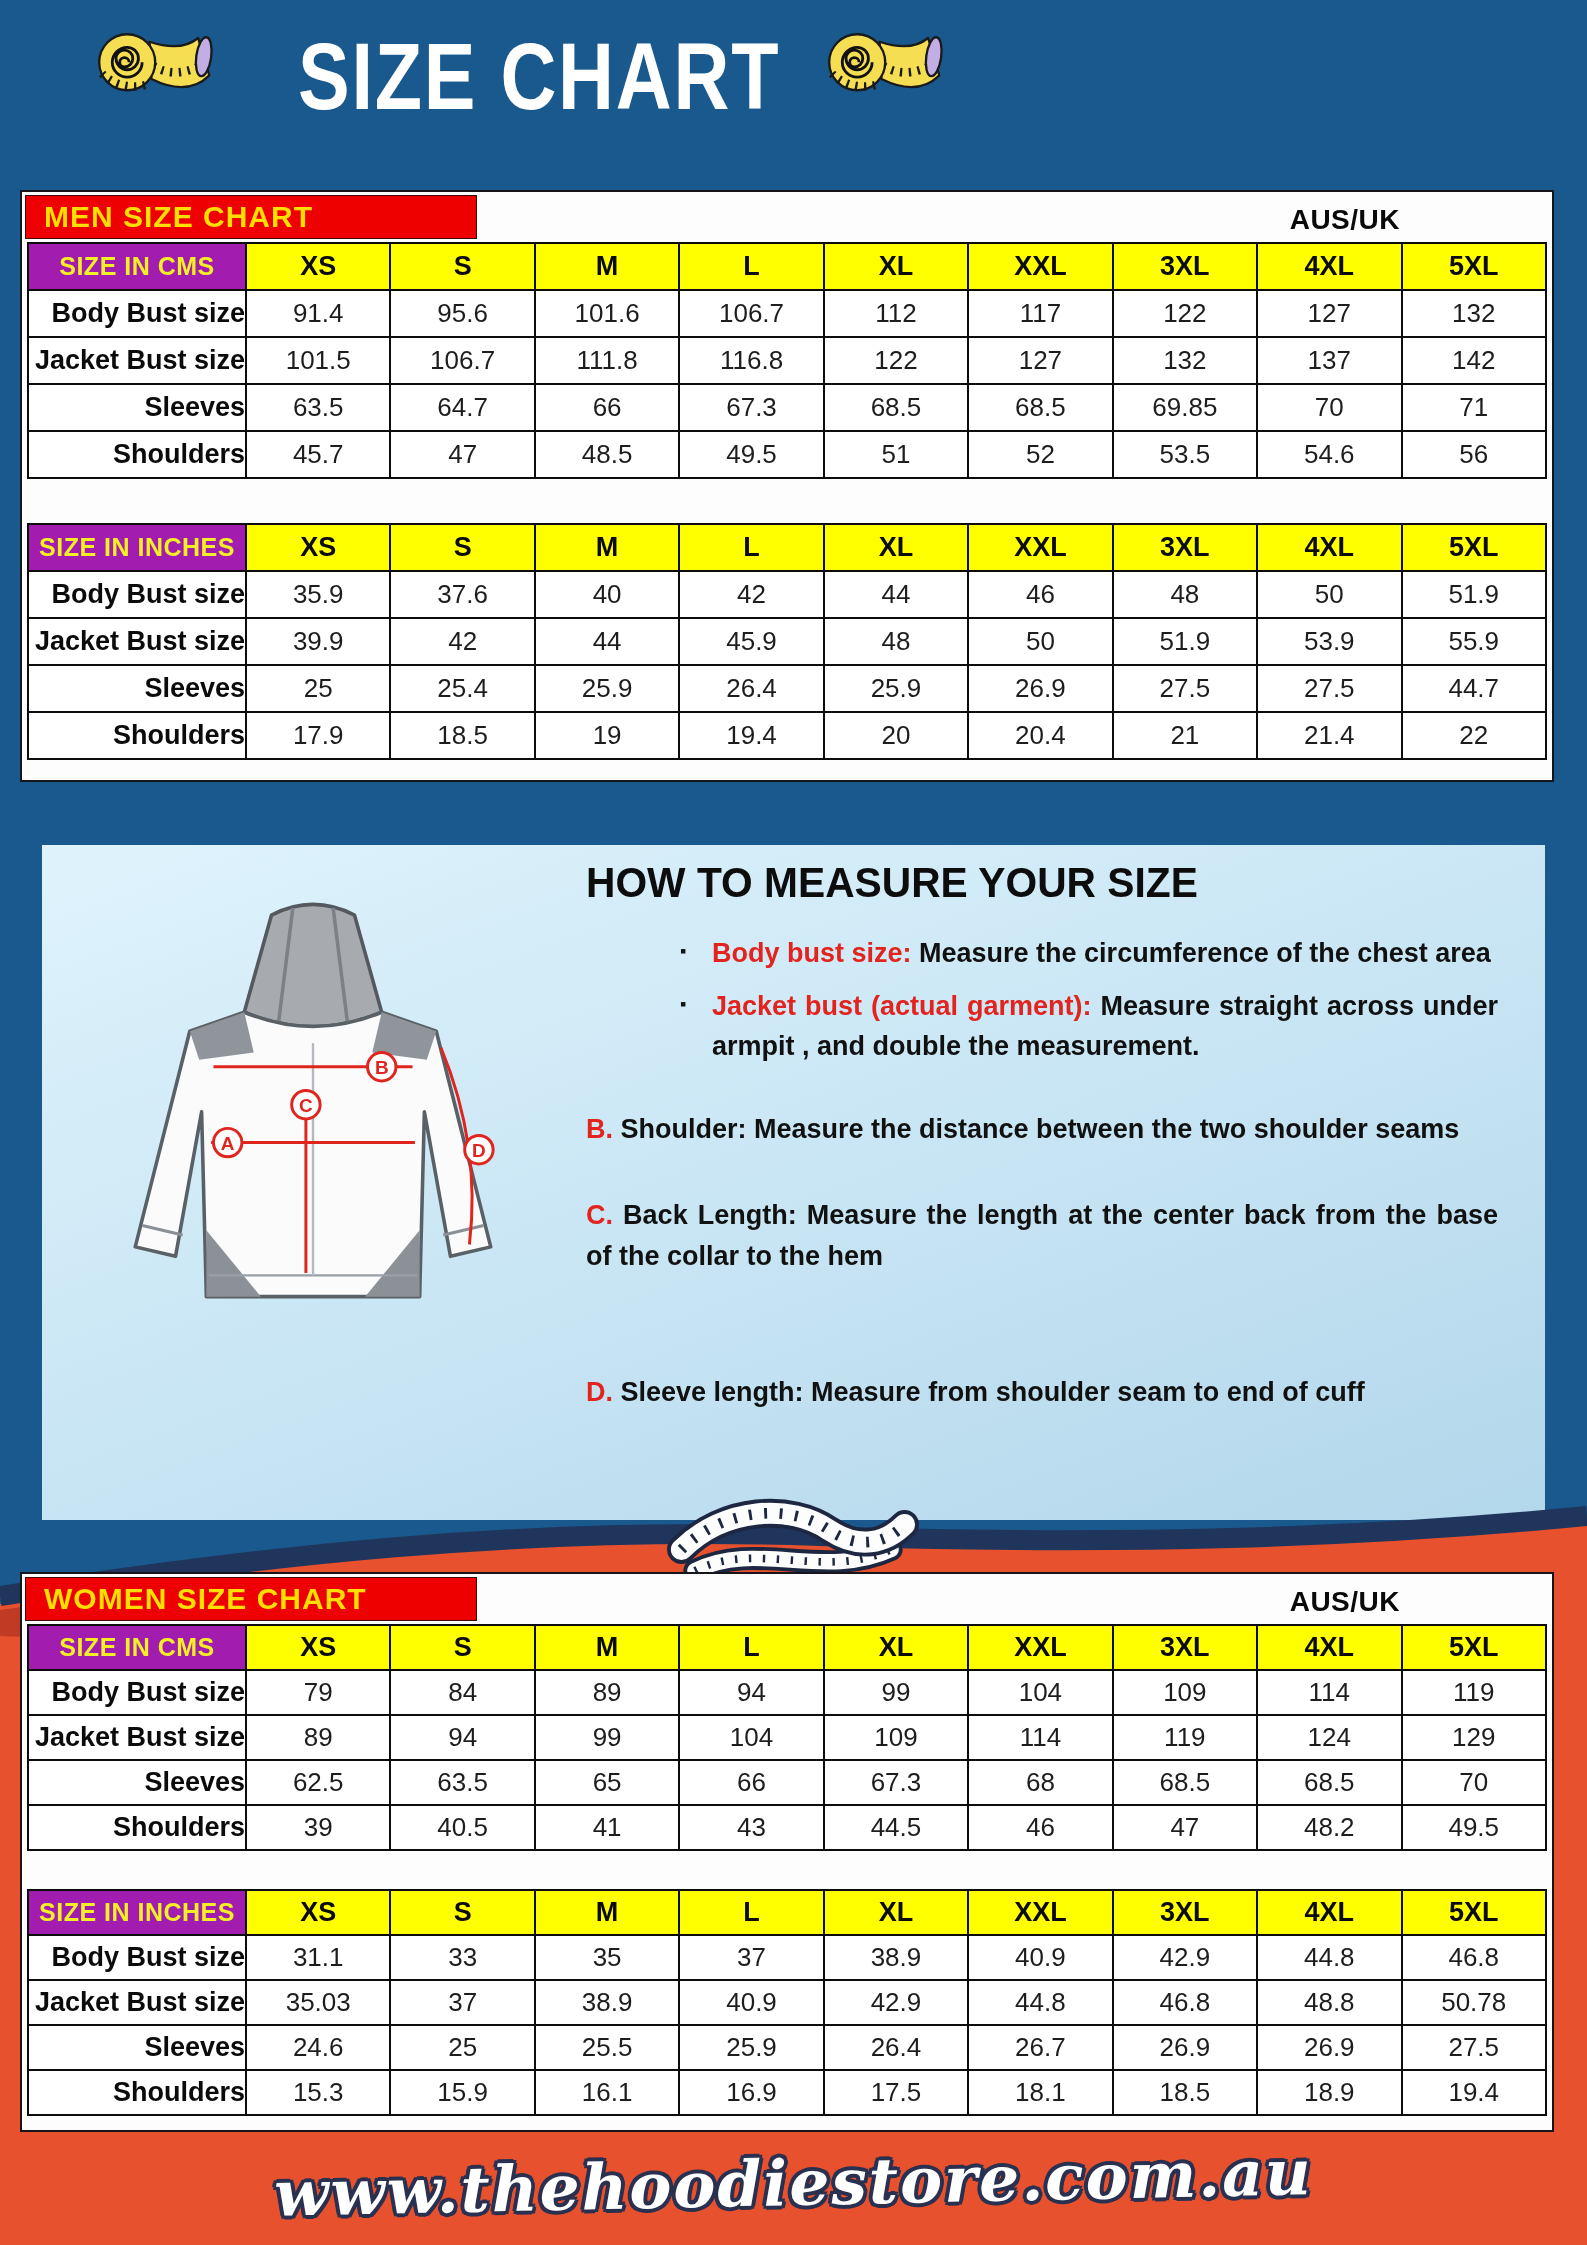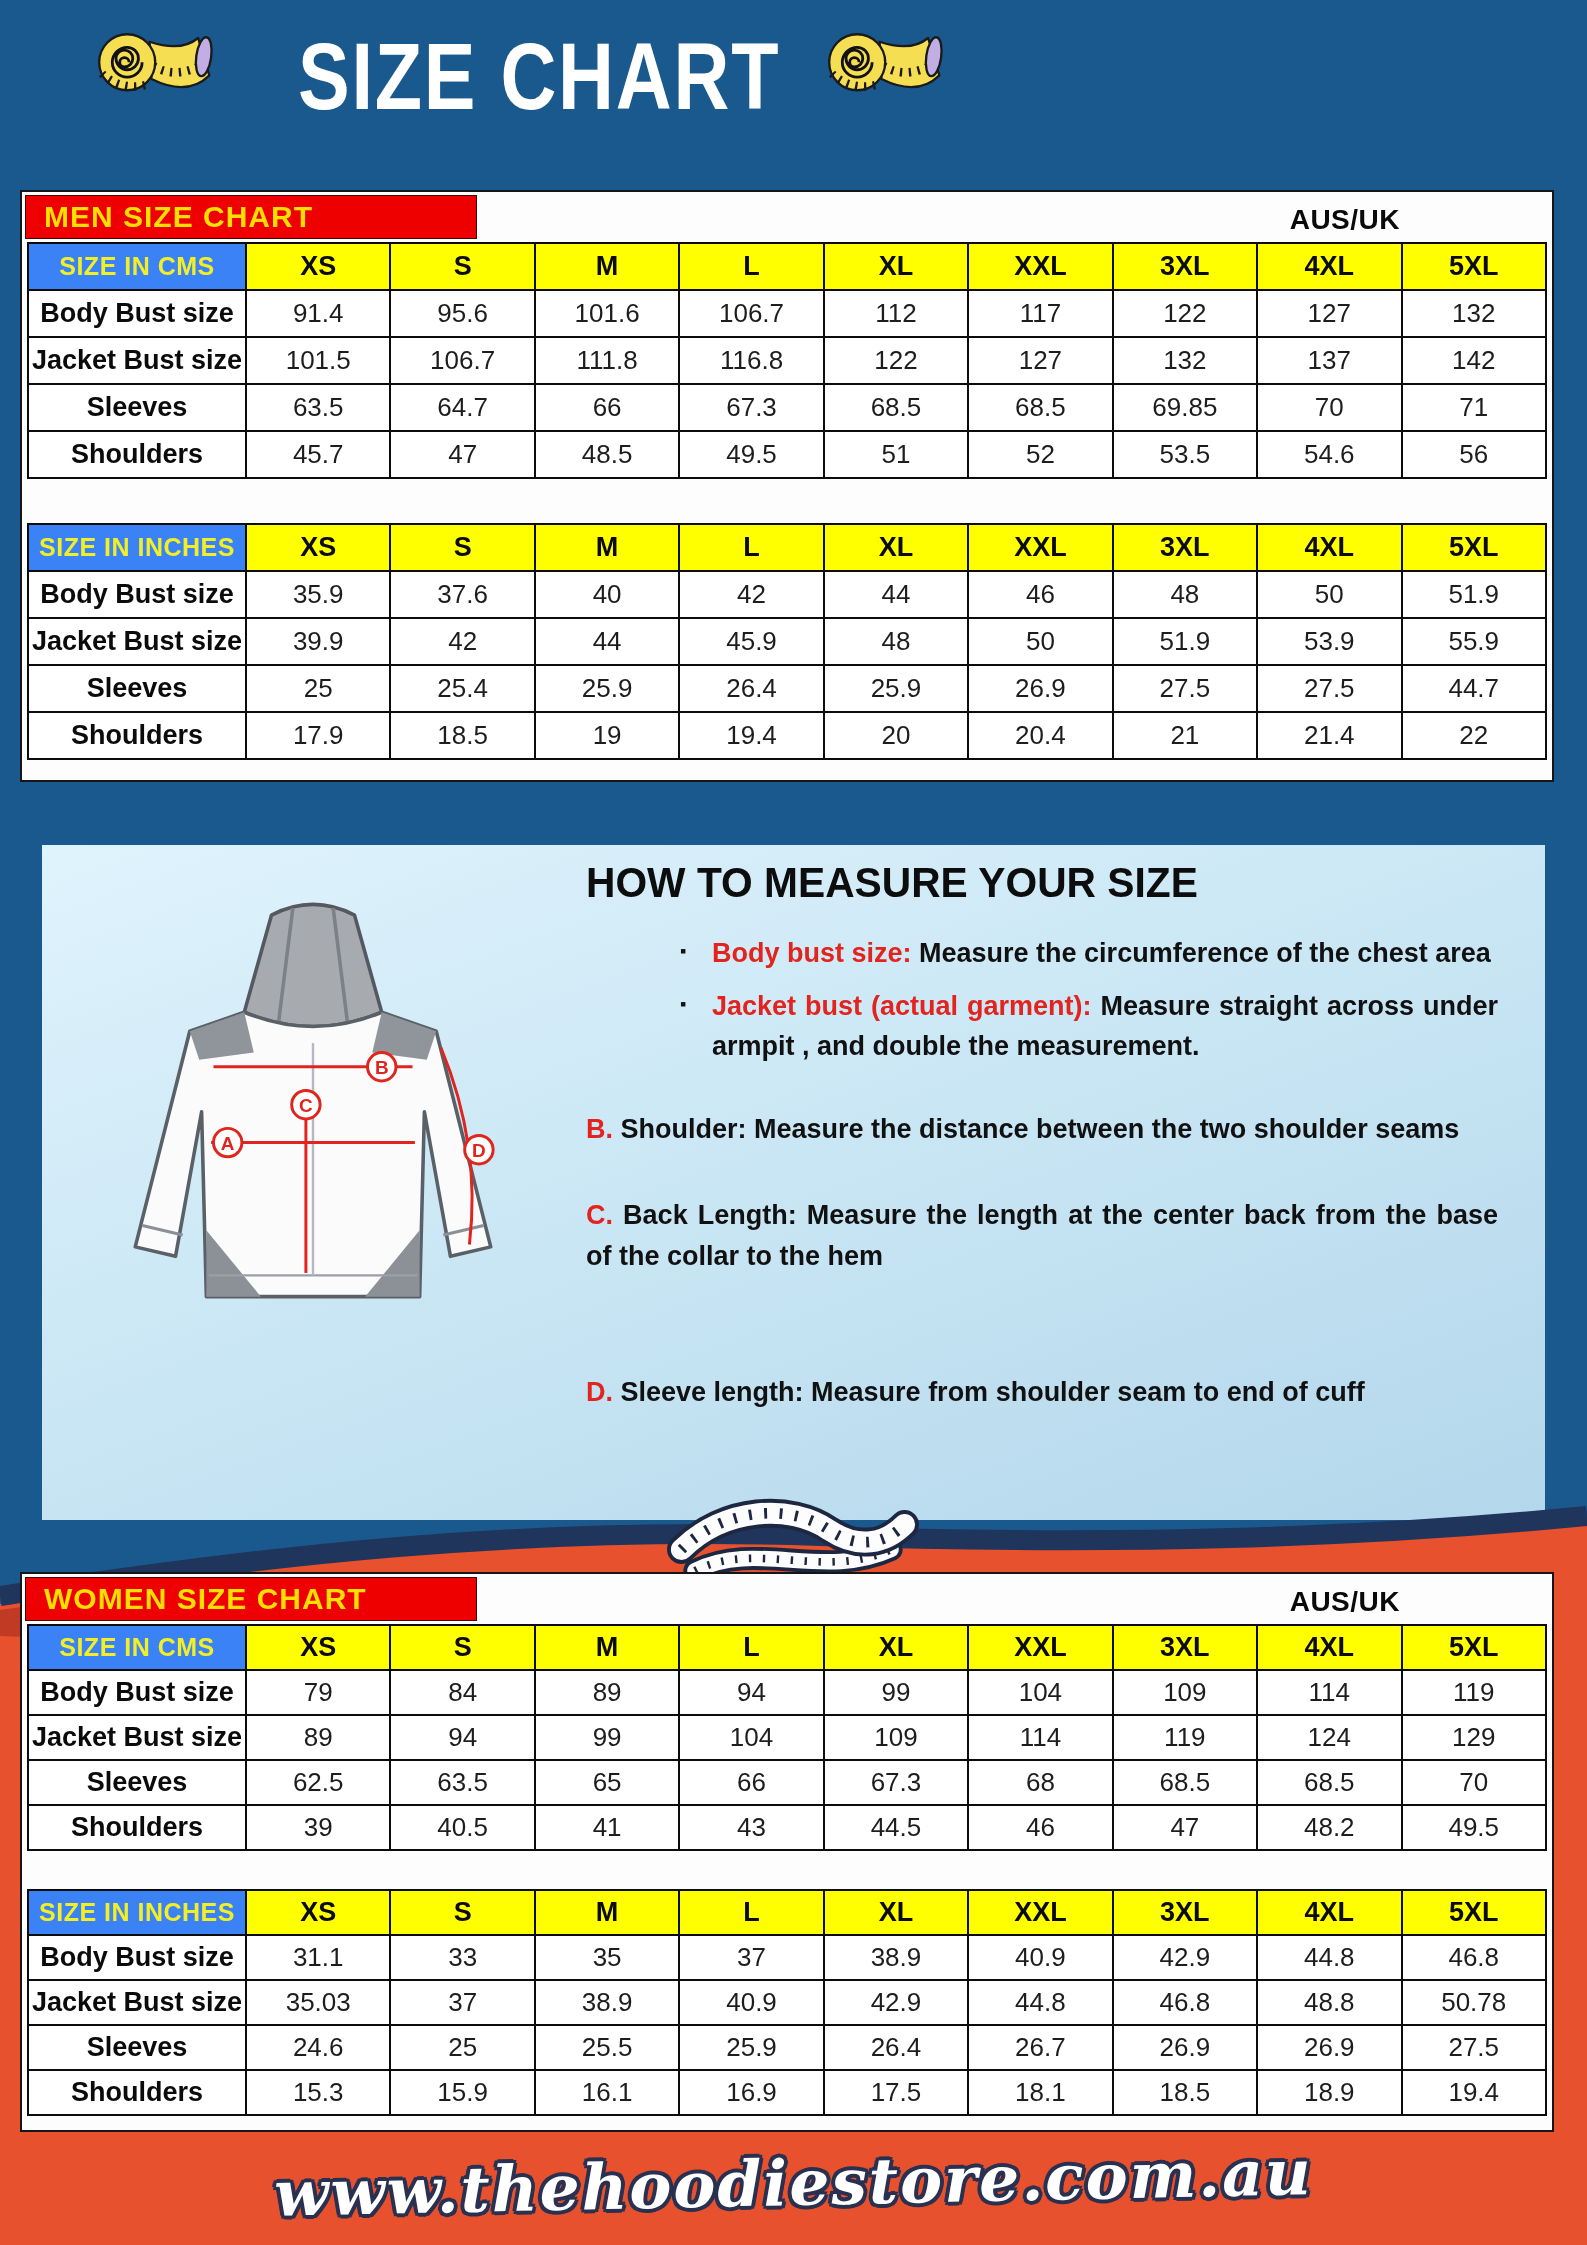--- a/index.html
+++ b/index.html
@@ -22,23 +22,23 @@
   .banner{position:absolute;left:3px;top:3px;height:44px;width:452px;background:#EF0000;border:1px solid #41080a;
           color:#FFDF00;font-size:30px;font-weight:bold;display:flex;align-items:center;padding:9px 18px;
           letter-spacing:1px;box-sizing:border-box;}
   .ausuk{position:absolute;right:152px;top:12px;font-size:28px;font-weight:bold;color:#0a0a0a;letter-spacing:.5px;}
   .tables{padding:0 5px;}
   table.size-table{width:100%;border-collapse:collapse;table-layout:fixed;}
   .size-table th,.size-table td{border:2.5px solid #0c0c0c;padding:0;box-sizing:border-box;}
   #men-panel .size-table th,#men-panel .size-table td{height:47px;}
   #women-panel .size-table th,#women-panel .size-table td{height:45px;}
   .size-table th:first-child{width:218px;}
-  .unit-cell{background:#3b82f6;color:#F2EF26;font-size:25px;font-weight:bold;text-align:center;letter-spacing:.5px;}
+  .unit-cell{background:#a21caf;color:#F2EF26;font-size:25px;font-weight:bold;text-align:center;letter-spacing:.5px;}
   .size-cell{background:#FFFF00;color:#0b0b0b;font-size:27px;font-weight:bold;text-align:center;}
-  .rowlabel{background:#fff;color:#0b0b0b;font-size:27px;font-weight:bold;text-align:center;padding-left:12px;}
+  .rowlabel{background:#fff;color:#0b0b0b;font-size:27px;font-weight:bold;text-align:right;padding-left:12px;}
   .val{background:#fff;color:#1d1d1d;font-size:26px;text-align:center;font-weight:normal;}
   #men-panel .table-gap{height:44px;}
   #women-panel .table-gap{height:38px;}
 
   
   .measure-panel{position:absolute;left:42px;top:845px;width:1503px;height:675px;
                  background:linear-gradient(160deg,#DFF3FC 0%,#CBE7F5 45%,#B3D7EB 100%);}
   .measure-title{position:absolute;left:544px;top:14px;font-size:42px;font-weight:bold;color:#0d0d0d;
                  white-space:nowrap;transform:scaleX(.97);transform-origin:left top;}
   .measure-text{position:absolute;left:544px;top:84px;width:912px;}

